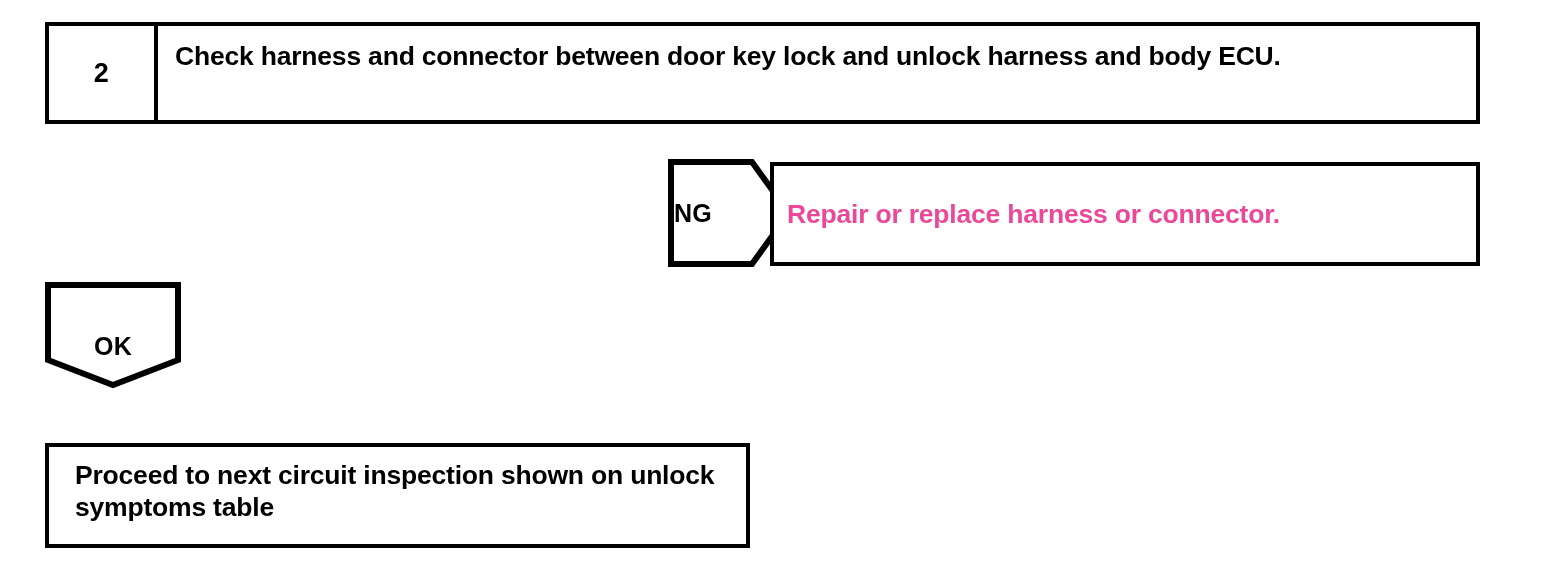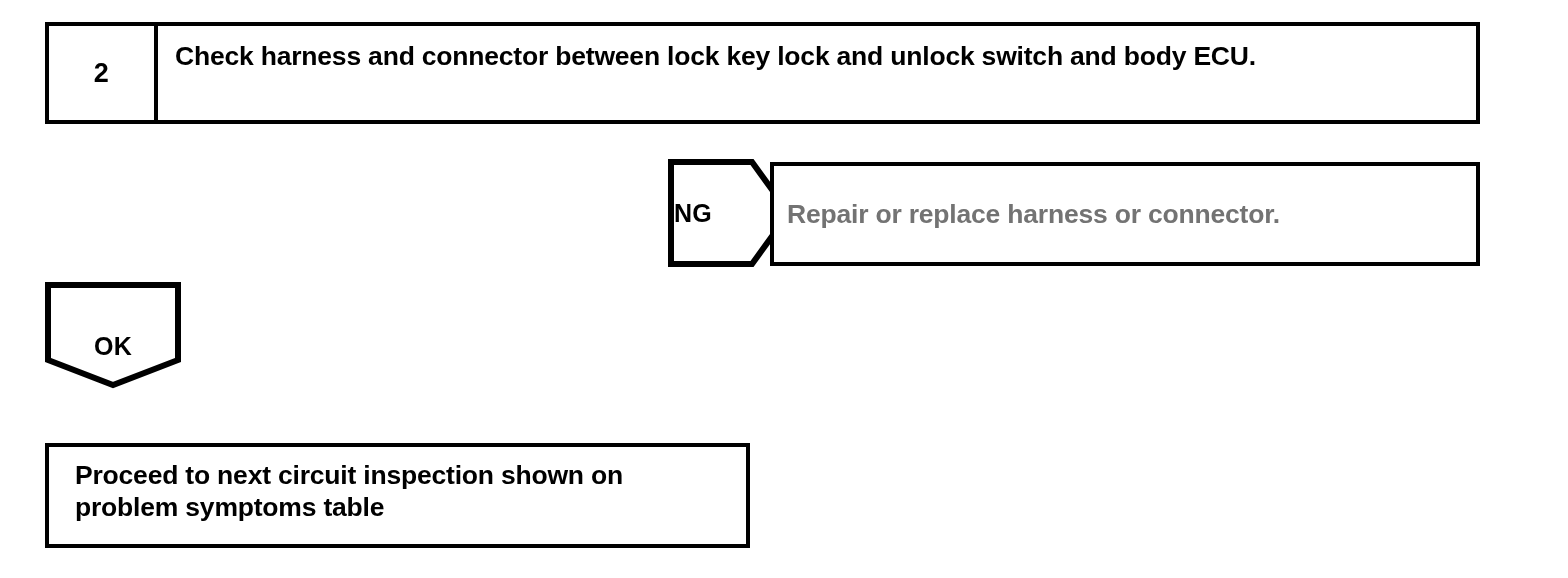--- a/index.html
+++ b/index.html
@@ -107,21 +107,21 @@
     border: 4px solid #000000;
     box-sizing: border-box;
     background: #ffffff;
     display: flex;
     align-items: center;
     padding-left: 13px;
   }
   .ng-result-text {
     font-size: 26.5px;
     font-weight: bold;
-    color: #737373;
+    color: #ec4899;
     line-height: 32px;
     letter-spacing: -0.2px;
   }
 
   
   .ok-arrow {
     position: absolute;
     left: 45px;
     top: 282px;
     width: 136px;
@@ -172,21 +172,21 @@
 </head>
 <body>
 
 <div id="canvas">
 
   <div class="step-box">
     <div class="step-number-cell">
       <span class="step-number-text">2</span>
     </div>
     <div class="step-title-cell">
-      <div class="step-title-text">Check harness and connector between lock key lock and unlock switch and body ECU.</div>
+      <div class="step-title-text">Check harness and connector between door key lock and unlock harness and body ECU.</div>
     </div>
   </div>
 
   <div class="ng-arrow">
     <svg viewBox="0 0 124 108" xmlns="http://www.w3.org/2000/svg">
       <polygon points="3,3 84,3 121,54 84,105 3,105" fill="#ffffff" stroke="#000000" stroke-width="6" stroke-linejoin="miter"></polygon>
     </svg>
     <span class="ng-label">NG</span>
   </div>
 
@@ -195,16 +195,16 @@
   </div>
 
   <div class="ok-arrow">
     <svg viewBox="0 0 136 107" xmlns="http://www.w3.org/2000/svg">
       <polygon points="3,3 133,3 133,78 68,103 3,78" fill="#ffffff" stroke="#000000" stroke-width="6" stroke-linejoin="miter"></polygon>
     </svg>
     <span class="ok-label">OK</span>
   </div>
 
   <div class="outcome-box">
-    <div class="outcome-text">Proceed to next circuit inspection shown on problem symptoms table</div>
+    <div class="outcome-text">Proceed to next circuit inspection shown on unlock symptoms table</div>
   </div>
 
 </div>
 
 </body></html>

